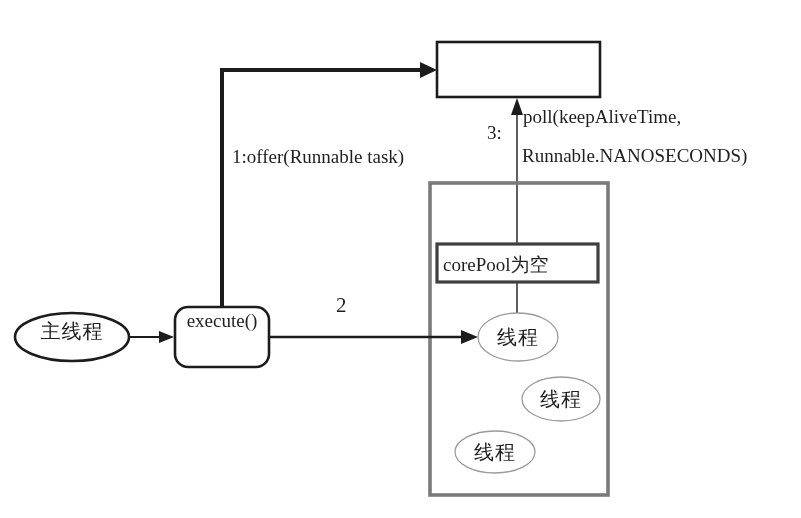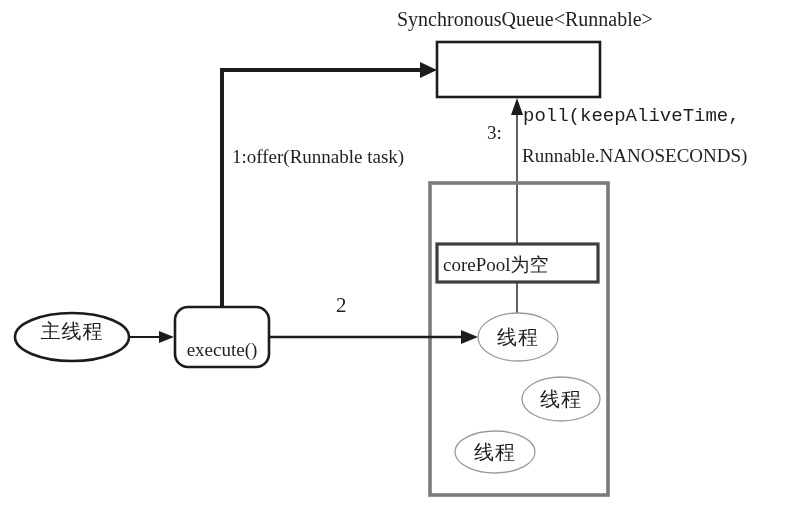--- a/index.html
+++ b/index.html
@@ -71,36 +71,35 @@
     <rect class="rect-plain" stroke-width="2.6" x="175" y="307" width="94" height="60" rx="13"></rect>
 
     <line class="stroke-line" stroke-width="2.5" x1="269" y1="337" x2="463" y2="337"></line>
     <polygon class="fill-line" points="478,337 461,330 461,344"></polygon>
 
     <ellipse class="thread-ellipse" stroke-width="1.3" cx="518" cy="337" rx="40" ry="24"></ellipse>
     <ellipse class="thread-ellipse" stroke-width="1.3" cx="561" cy="399" rx="39" ry="22"></ellipse>
     <ellipse class="thread-ellipse" stroke-width="1.3" cx="495" cy="452" rx="40" ry="21"></ellipse>
   </svg>
 
-  <div class="label title" style="left:397px;top:8px;">SynchronousQueue&lt;Runnable&gt;</div>
 
   <div class="label" style="left:232px;top:146px;">1:offer(Runnable task)</div>
 
-  <div class="label" style="left:523px;top:106px;font-family:Liberation Mono, monospace;">poll(keepAliveTime,</div>
+  <div class="label" style="left:523px;top:106px;">poll(keepAliveTime,</div>
 
   <div class="label" style="left:522px;top:145px;">Runnable.NANOSECONDS)</div>
 
   <div class="label" style="left:487px;top:122px;">3:</div>
 
   <div class="label num" style="left:336px;top:293px;">2</div>
 
 
   <div class="label" style="left:443px;top:254px;text-align:right;">corePool为空</div>
 
-  <div class="node-text" style="left:175px;top:324px;width:94px;height:52px;">execute()</div>
+  <div class="node-text" style="left:175px;top:295px;width:94px;height:52px;">execute()</div>
 
   <div class="node-text cjk" style="left:14px;top:315px;width:116px;height:33px;">主线程</div>
 
   <div class="node-text cjk" style="left:478px;top:315px;width:80px;height:44px;">线程</div>
 
   <div class="node-text cjk" style="left:521px;top:377px;width:80px;height:44px;">线程</div>
 
   <div class="node-text cjk" style="left:455px;top:430px;width:80px;height:44px;">线程</div>
 
 </div>

